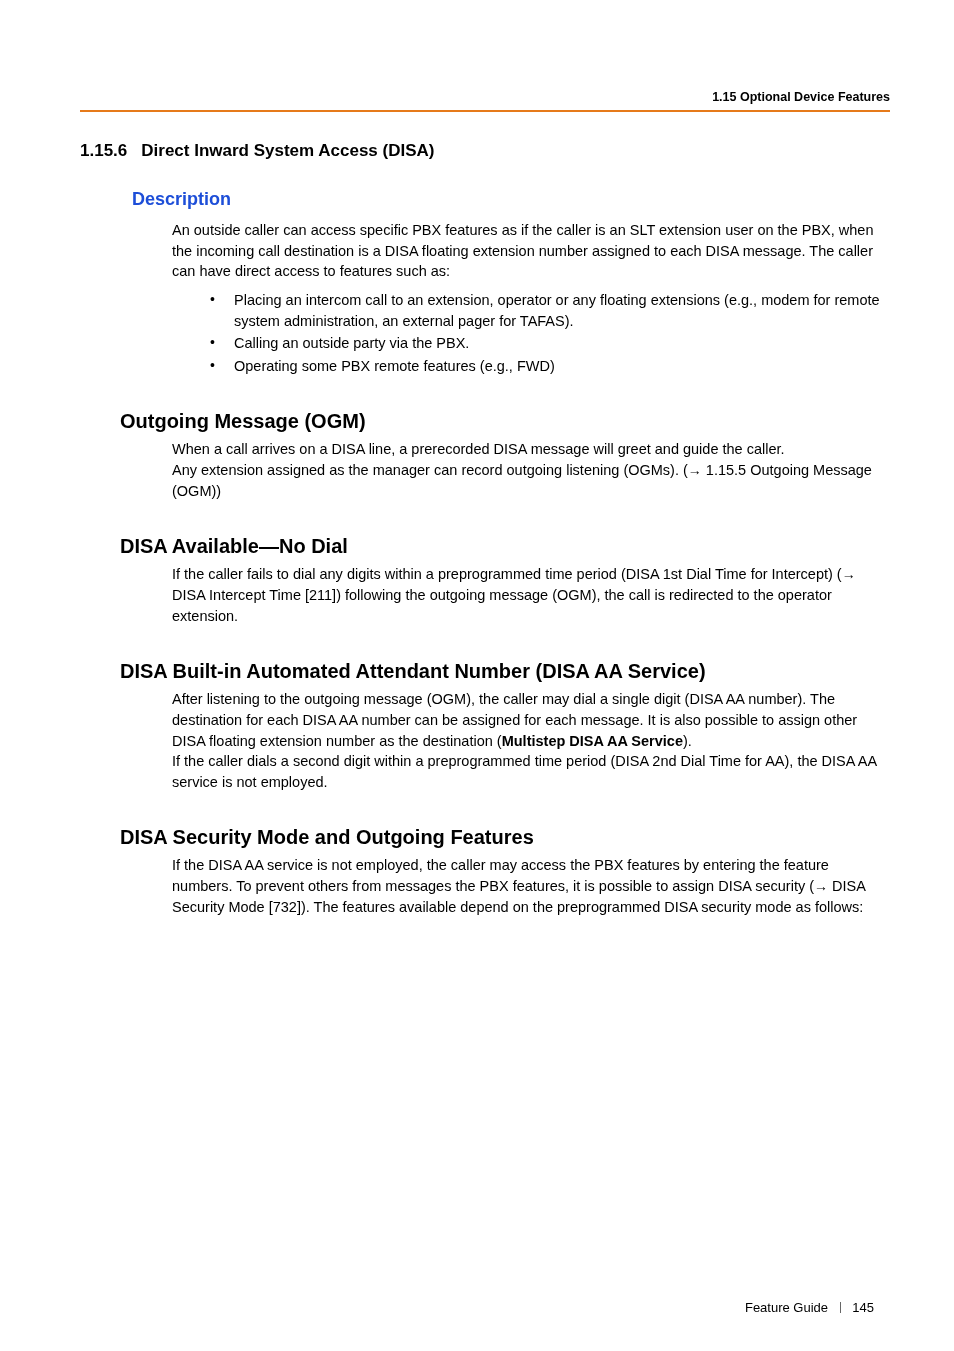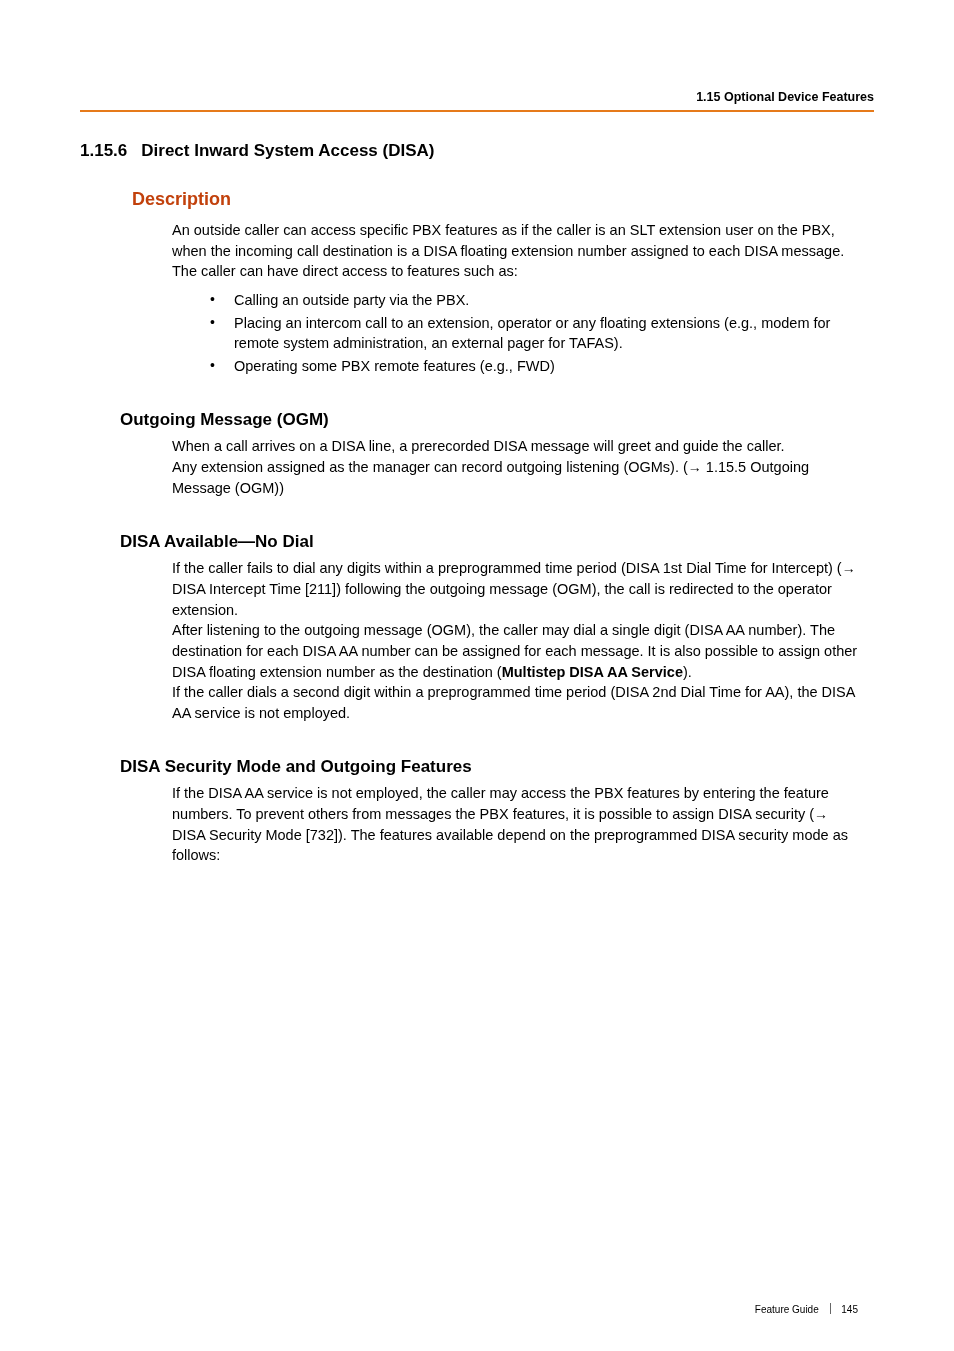--- a/index.html
+++ b/index.html
@@ -7,21 +7,21 @@
     padding: 0;
     width: 954px;
     background: #fff;
     font-family: Arial, Helvetica, sans-serif;
     color: #000;
   }
   .page {
     width: 954px;
     min-height: 1351px;
     box-sizing: border-box;
-    padding: 90px 80px 40px 80px;
+    padding: 90px 64px 40px 80px;
     position: relative;
   }
   .top-header {
     text-align: right;
     font-size: 12.5px;
     font-weight: bold;
     color: #000;
     margin-bottom: 6px;
   }
   .orange-rule {
@@ -33,21 +33,21 @@
     font-size: 17px;
     font-weight: bold;
     margin: 0 0 28px 0;
     line-height: 1.25;
   }
   .section-num {
     display: inline-block;
     margin-right: 14px;
   }
   .subheading-desc {
-    color: #c2410c;
+    color: #1d4ed8;
     font-size: 18px;
     font-weight: bold;
     margin: 0 0 10px 52px;
   }
   .body-indent {
     margin-left: 92px;
     margin-right: 10px;
     font-size: 14.5px;
     line-height: 1.42;
   }
@@ -64,32 +64,32 @@
     line-height: 1.42;
   }
   .bullets li::before {
     content: "•";
     position: absolute;
     left: 0;
     top: 0;
     font-size: 14px;
   }
   .section-sub {
-    font-size: 17px;
+    font-size: 20px;
     font-weight: bold;
     margin: 34px 0 6px 40px;
   }
   .arrow {
     font-size: 14px;
   }
   .footer {
     position: absolute;
     bottom: 36px;
-    right: 96px;
-    font-size: 10px;
+    right: 80px;
+    font-size: 13px;
     color: #000;
   }
   .footer .sep {
     display: inline-block;
     border-left: 1px solid #666;
     height: 11px;
     margin: 0 8px;
     vertical-align: -1px;
   }
 </style>
@@ -103,36 +103,37 @@
 
   <h1 class="section-title">
     <span class="section-num">1.15.6</span><span>Direct Inward System Access (DISA)</span>
   </h1>
 
   <div class="subheading-desc">Description</div>
 
   <div class="body-indent">An outside caller can access specific PBX features as if the caller is an SLT extension user on the PBX, when the incoming call destination is a DISA floating extension number assigned to each DISA message. The caller can have direct access to features such as:</div>
 
   <ul class="bullets body-indent" style="margin-left:92px;">
+    <li>Placing an intercom call to an extension, operator or any floating extensions (e.g., modem for remote system administration, an external pager for TAFAS).</li>
     <li>Calling an outside party via the PBX.</li>
-    <li>Placing an intercom call to an extension, operator or any floating extensions (e.g., modem for remote system administration, an external pager for TAFAS).</li>
     <li>Operating some PBX remote features (e.g., FWD)</li>
   </ul>
 
   <div class="section-sub">Outgoing Message (OGM)</div>
   <div class="body-indent">
     <span>When a call arrives on a DISA line, a prerecorded DISA message will greet and guide the caller.</span><br>
     <span>Any extension assigned as the manager can record outgoing listening (OGMs). (</span><span class="arrow">→</span><span> 1.15.5 Outgoing Message (OGM))</span>
   </div>
 
   <div class="section-sub">DISA Available—No Dial</div>
   <div class="body-indent">
     <span>If the caller fails to dial any digits within a preprogrammed time period (DISA 1st Dial Time for Intercept) (</span><span class="arrow">→</span><span> DISA Intercept Time [211]) following the outgoing message (OGM), the call is redirected to the operator extension.</span>
   </div>
 
+  <div class="section-sub">DISA Built-in Automated Attendant Number (DISA AA Service)</div>
   <div class="body-indent">
     <span>After listening to the outgoing message (OGM), the caller may dial a single digit (DISA AA number). The destination for each DISA AA number can be assigned for each message. It is also possible to assign other DISA floating extension number as the destination (</span><b>Multistep DISA AA Service</b><span>).</span><br>
     <span>If the caller dials a second digit within a preprogrammed time period (DISA 2nd Dial Time for AA), the DISA AA service is not employed.</span>
   </div>
 
   <div class="section-sub">DISA Security Mode and Outgoing Features</div>
   <div class="body-indent">
     <span>If the DISA AA service is not employed, the caller may access the PBX features by entering the feature numbers. To prevent others from messages the PBX features, it is possible to assign DISA security (</span><span class="arrow">→</span><span> DISA Security Mode [732]). The features available depend on the preprogrammed DISA security mode as follows:</span>
   </div>
 

